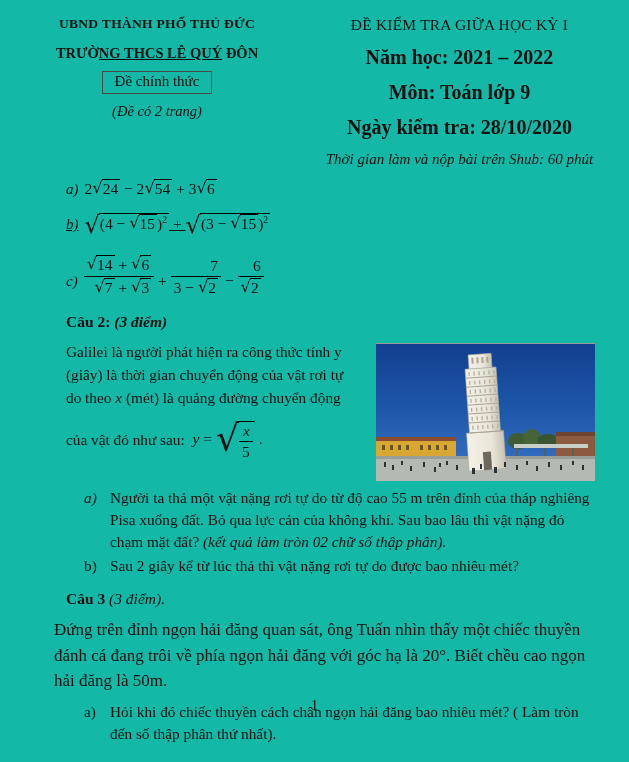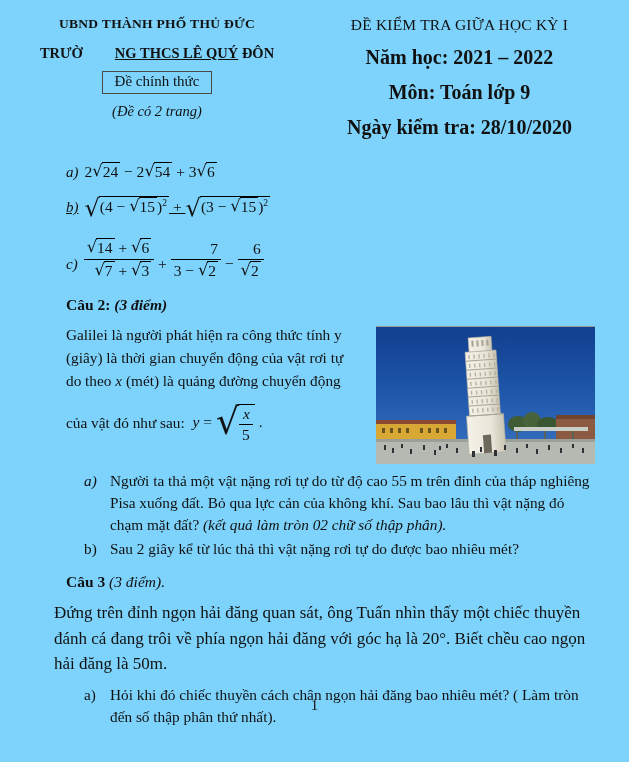--- a/index.html
+++ b/index.html
@@ -1,31 +1,31 @@
 <!DOCTYPE html>
 <html><head>
 <meta charset="utf-8">
 <style>
   html,body { margin:0; padding:0; background:#ffffff; }
   .page {
     position:relative;
     width:629px; height:762px;
-    background:#7dd3fc;
+    background:#14b8a6;
     font-family:"Liberation Serif", serif;
     color:#111;
     font-size:15px;
     overflow:hidden;
   }
   
   .header { display:flex; padding:16px 8px 0 16px; }
   .h-left { width:282px; text-align:center; }
   .h-right { flex:1; text-align:center; }
   .h-org { font-weight:bold; font-size:13.5px; letter-spacing:.3px; margin-bottom:13px; }
   .h-school { font-weight:bold; font-size:14.5px; margin-bottom:9px; }
-  .h-school u { text-decoration:underline;padding-left:32px; }
+  .h-school u { text-decoration:underline; }
   .h-boxwrap { margin-bottom:9px; }
   .h-box { display:inline-block; border:1px solid #4a4a4a; padding:1px 12px 3px 12px; font-size:15px; }
   .h-note { font-style:italic; font-size:14.5px; }
   .h-title { font-weight:normal; font-size:15.5px; margin-bottom:12px; letter-spacing:.2px; }
   .h-row { font-weight:bold; font-size:20px; margin-bottom:12px; }
   .h-duration { font-style:italic; font-size:15px; margin-top:2px; }
   
   .content { padding:0 30px 0 66px; }
   .q-head { font-size:15.5px; }
   .q-bold { font-weight:bold; }
@@ -82,20 +82,21 @@
       <div class="h-boxwrap">
         <span class="h-box">Đề chính thức</span>
       </div>
       <div class="h-note">(Đề  có 2 trang)</div>
     </div>
     <div class="h-right">
       <div class="h-title">ĐỀ KIỂM TRA GIỮA HỌC KỲ I</div>
       <div class="h-row">Năm học: 2021 – 2022</div>
       <div class="h-row">Môn: Toán lớp 9</div>
       <div class="h-row">Ngày kiểm tra: 28/10/2020</div>
+      <div class="h-duration">Thời gian làm và nộp bài trên Shub: 60 phút</div>
     </div>
   </div>
 
   <div class="content">
 
     <div class="mrow">
       <span class="mlabel">a)</span><span class="math"><span>2</span><span class="sqrt"><span class="sign">√</span><span class="rad"><span>24</span></span></span><span> − 2</span><span class="sqrt"><span class="sign">√</span><span class="rad"><span>54</span></span></span><span> + 3</span><span class="sqrt"><span class="sign">√</span><span class="rad"><span>6</span></span></span></span>
     </div>
     <div class="mrow b-row">
       <span class="mlabel">b)</span><span class="math"><span class="sqrt s2"><span class="sign">√</span><span class="rad"><span>(4 − </span><span class="sqrt"><span class="sign">√</span><span class="rad"><span>15</span></span></span><span>)</span><sup>2</sup></span></span><span> + </span><span class="sqrt s2"><span class="sign">√</span><span class="rad"><span>(3 − </span><span class="sqrt"><span class="sign">√</span><span class="rad"><span>15</span></span></span><span>)</span><sup>2</sup></span></span></span>

